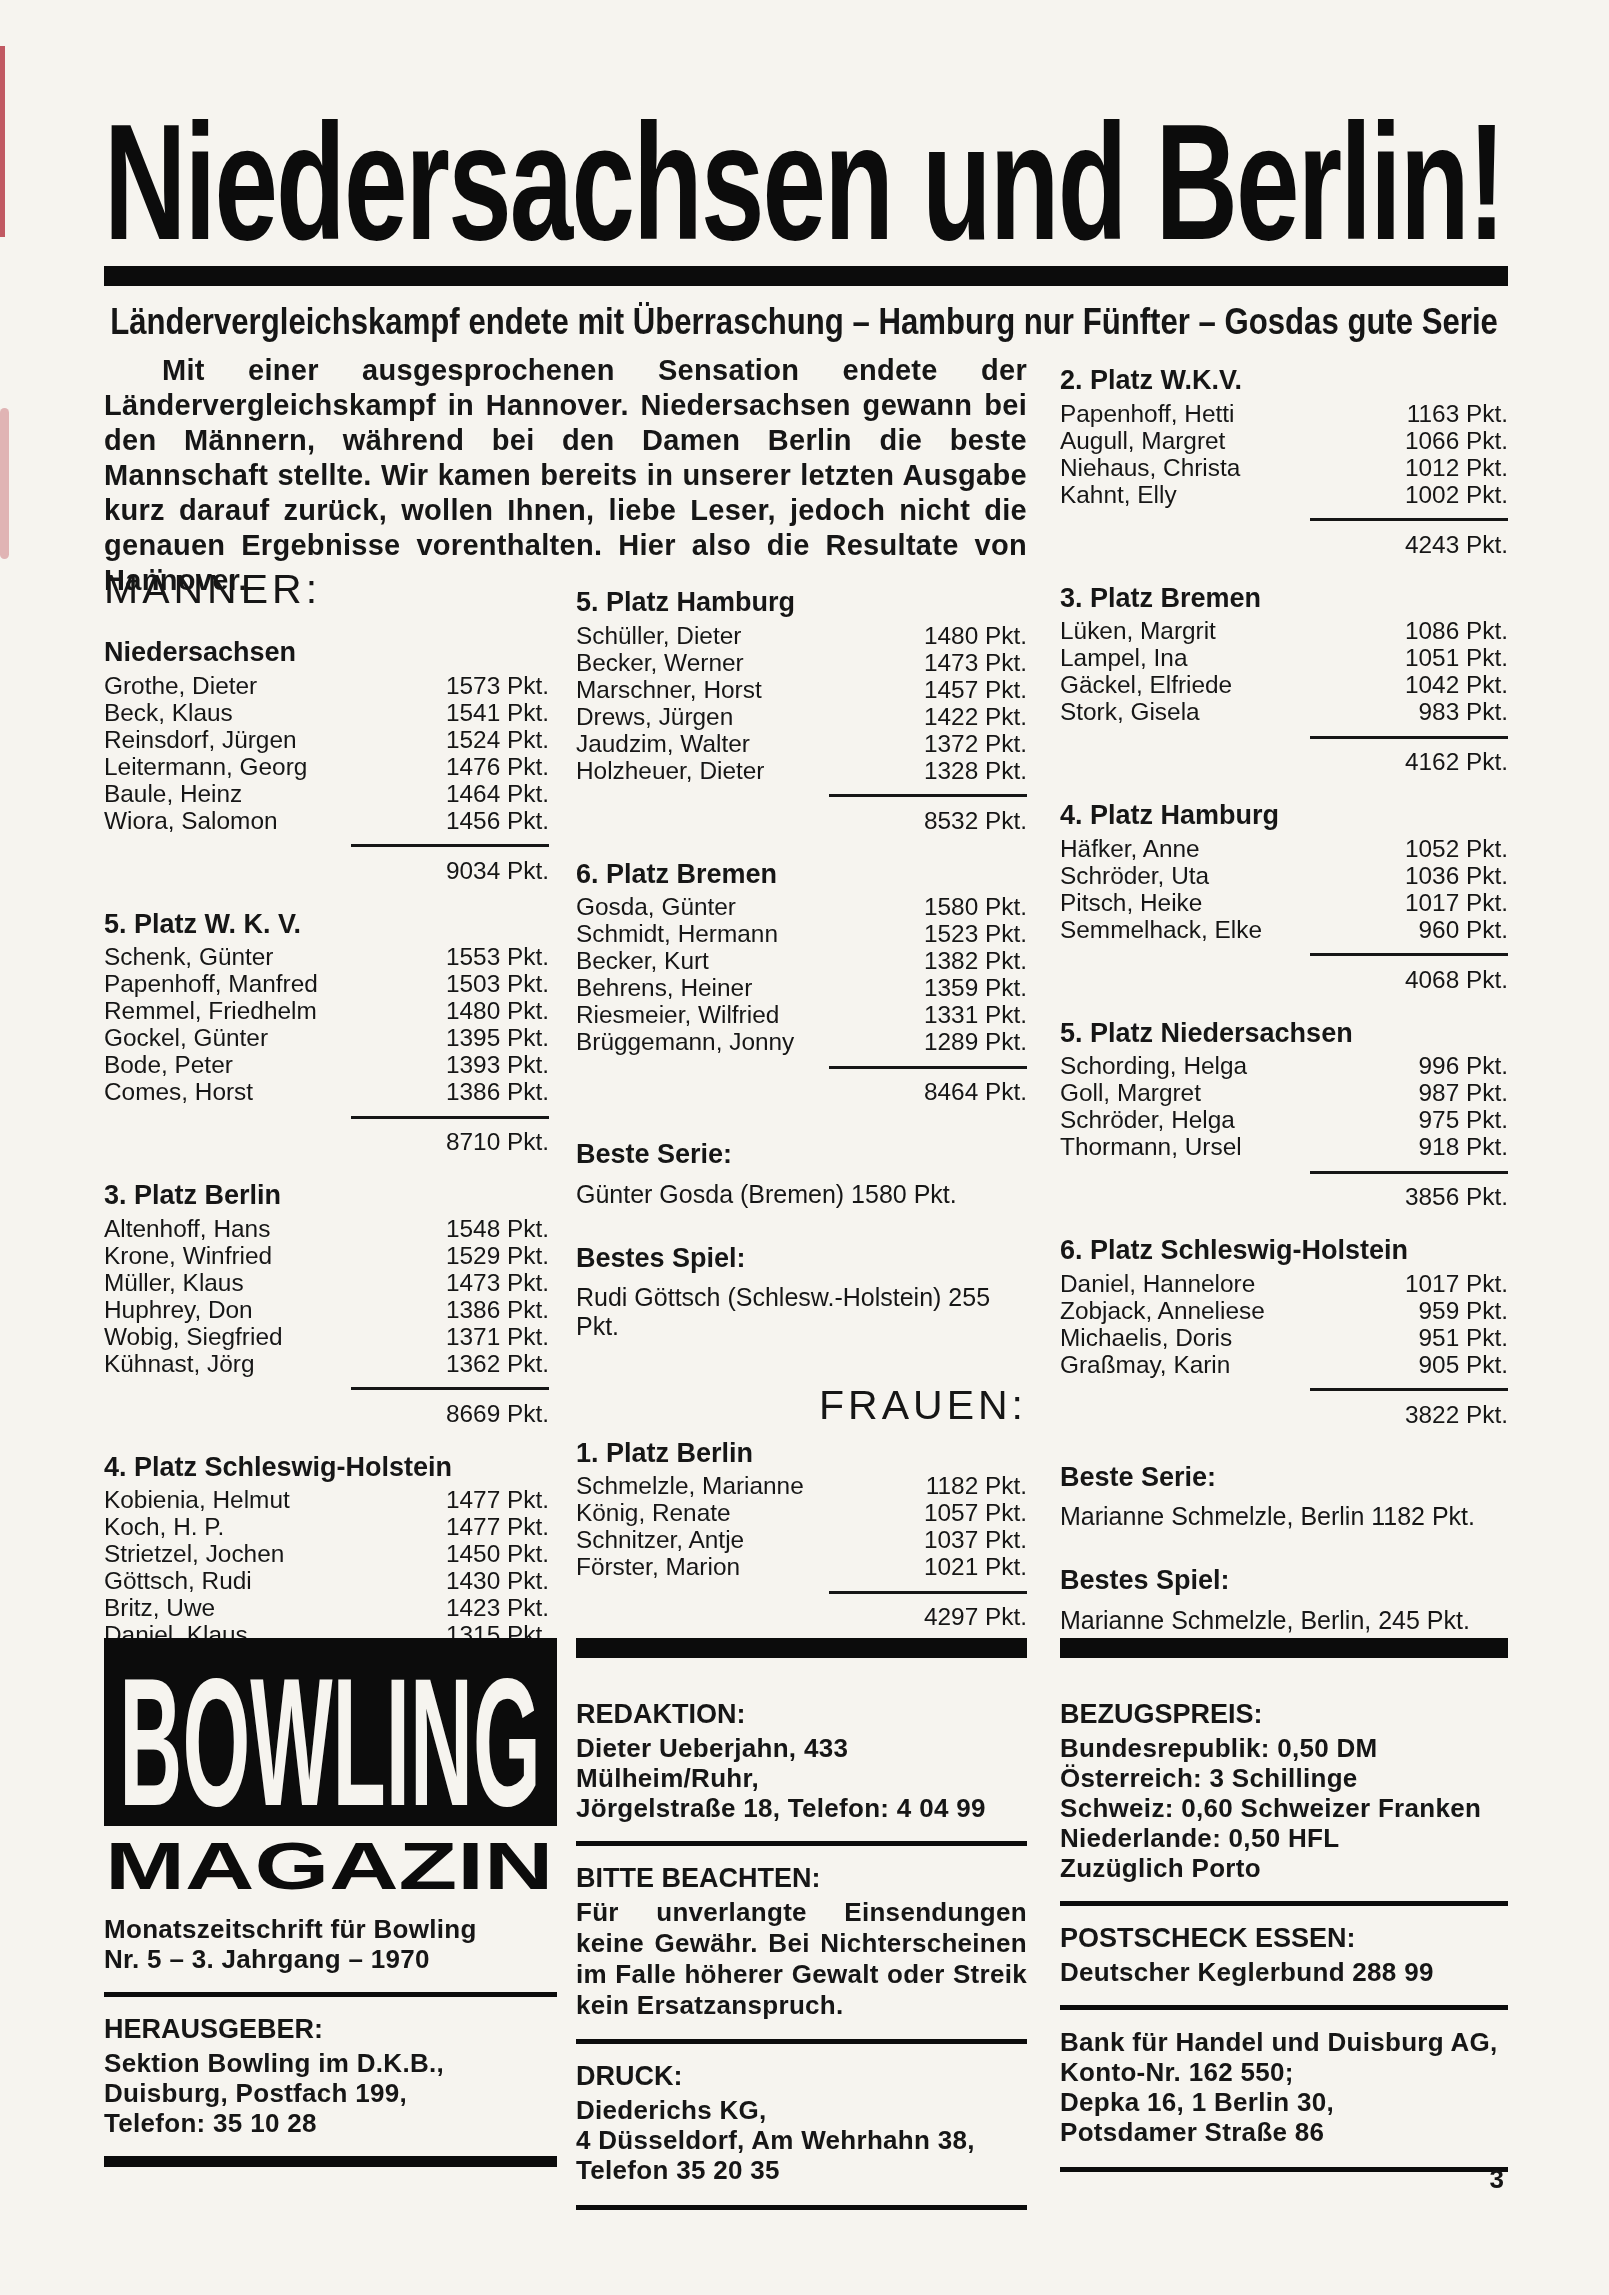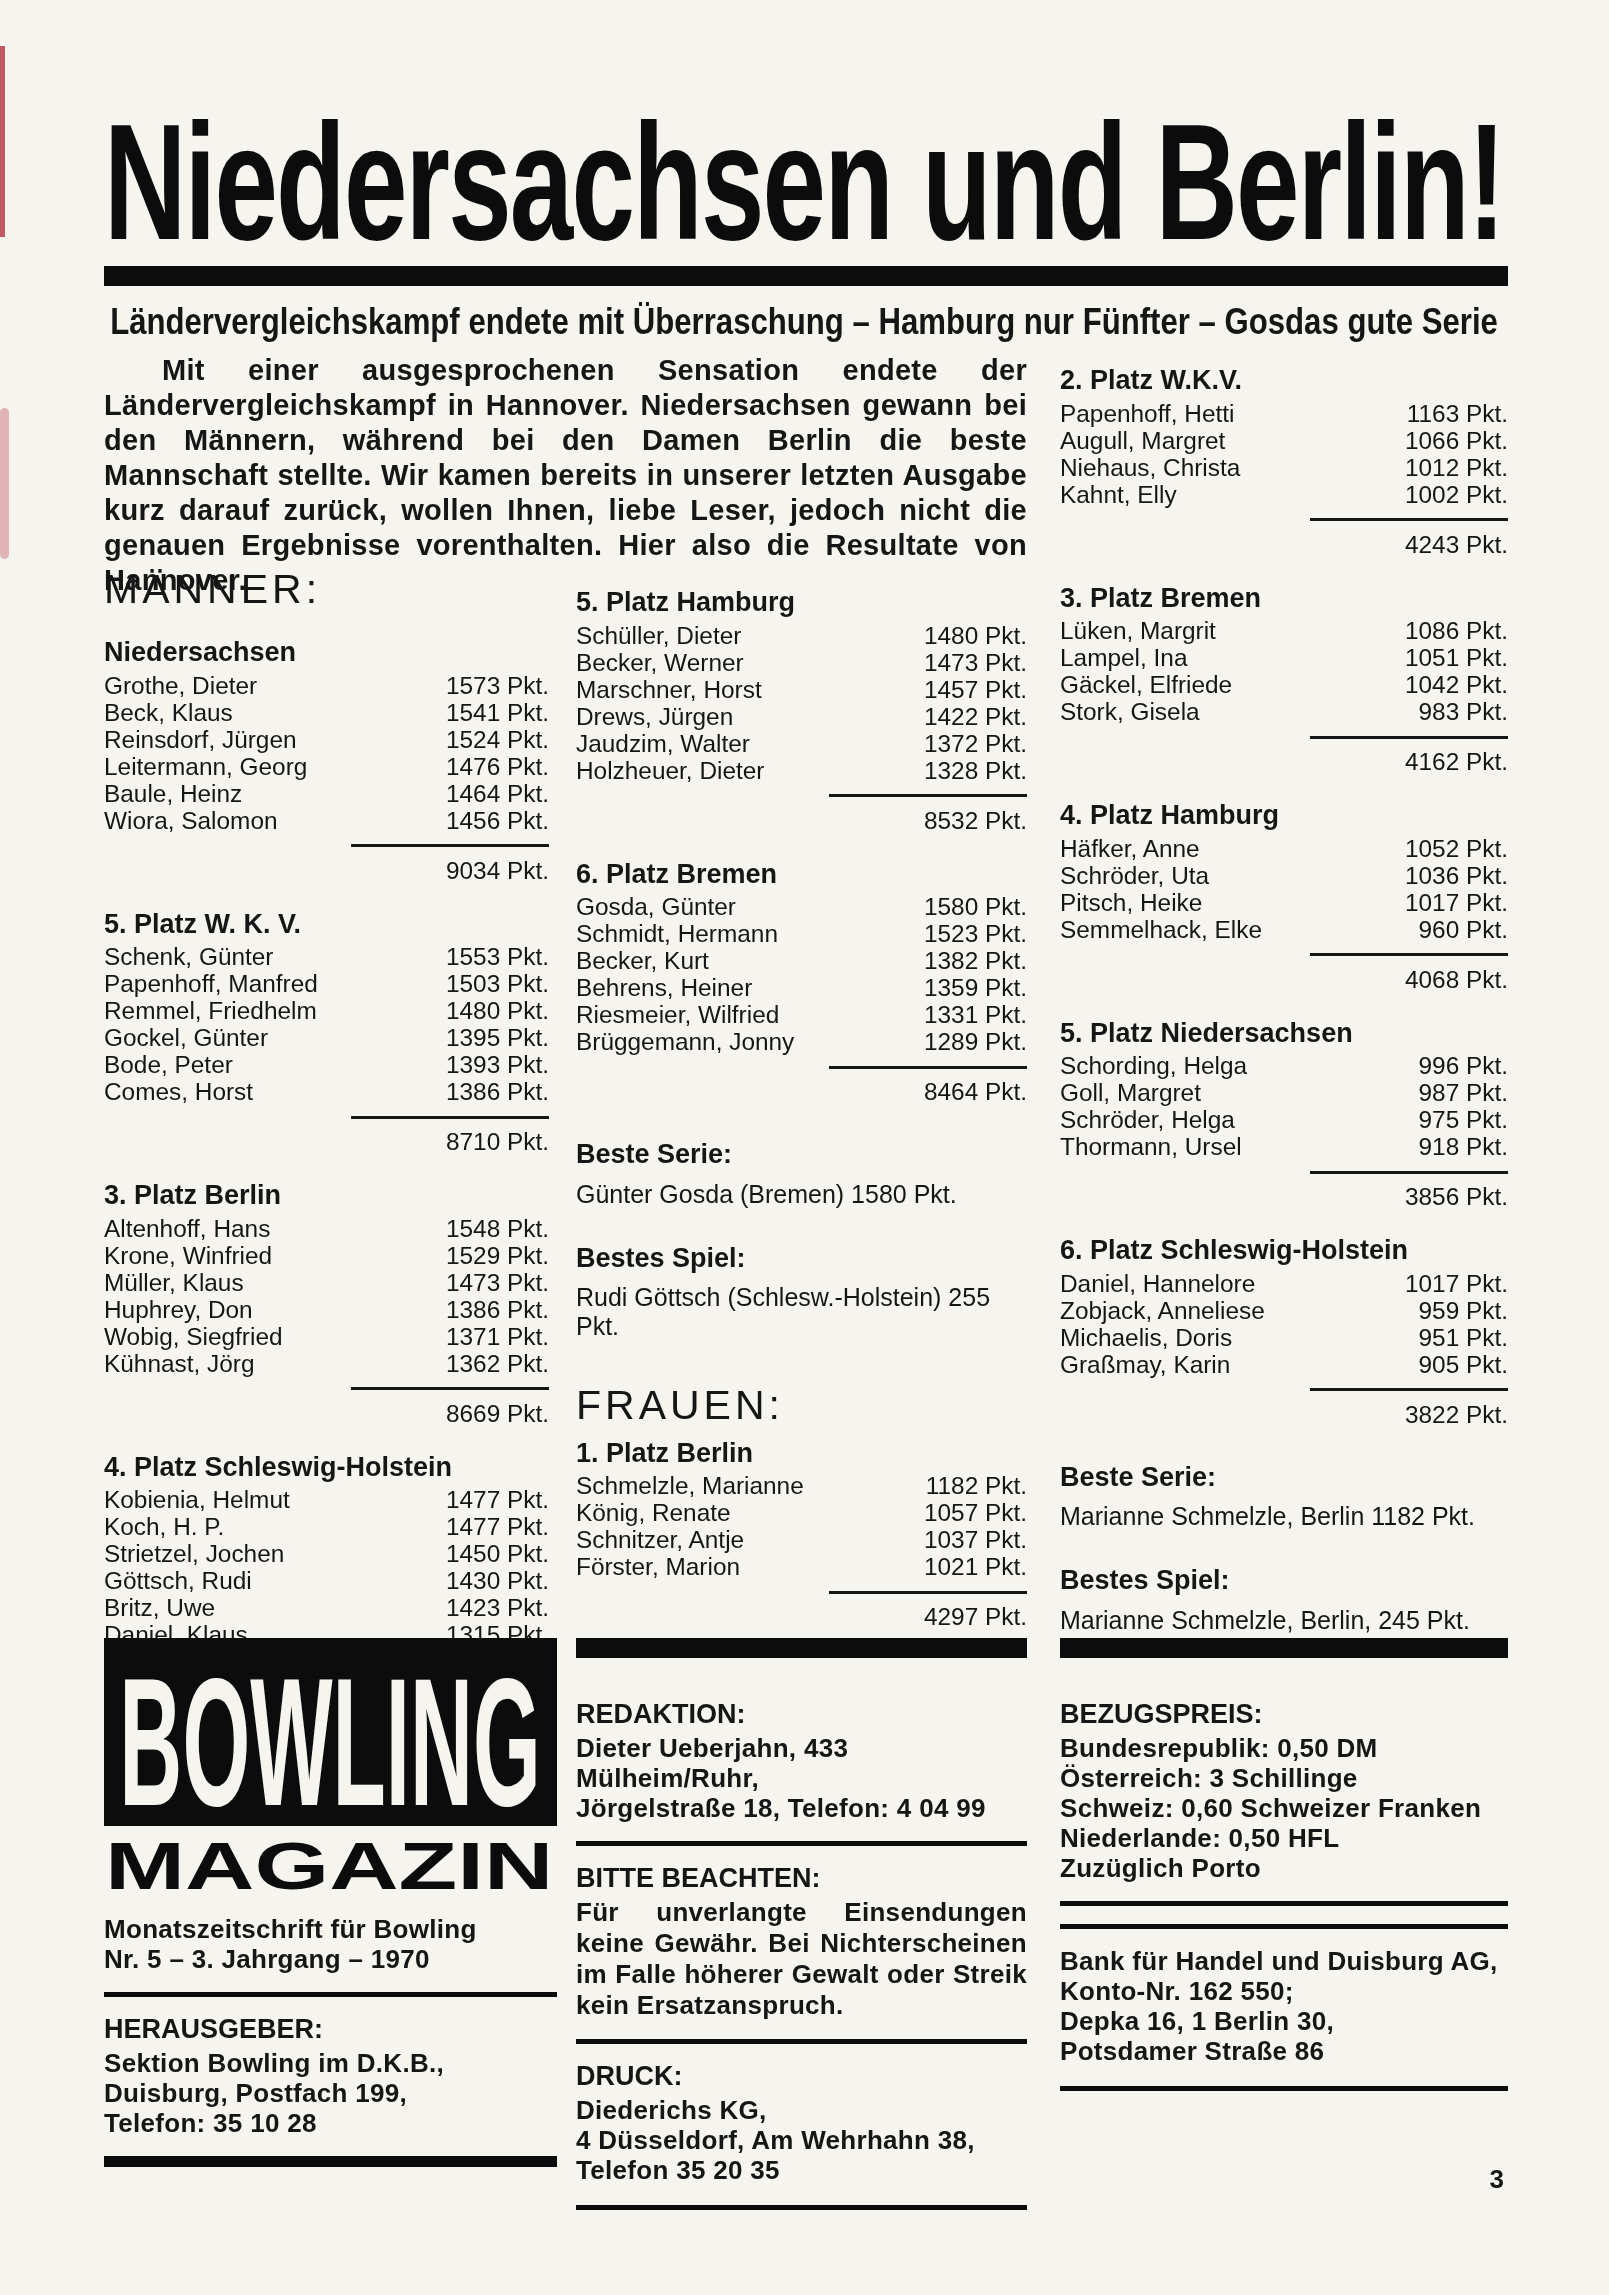--- a/index.html
+++ b/index.html
@@ -27,21 +27,21 @@
   
   .intro{position:absolute;left:104px;top:353px;width:923px;font-size:29px;line-height:35px;font-weight:700;text-align:justify;text-indent:58px;letter-spacing:0.3px;}
 
   
   .col{position:absolute;}
   .col-left{left:104px;top:568px;width:445px;}
   .col-middle{left:576px;top:586px;width:451px;}
   .col-right{left:1060px;top:364px;width:448px;}
 
   .section-heading{font-size:41px;font-weight:normal;letter-spacing:4px;line-height:42px;margin-bottom:26px;}
-  .section-heading.women{margin-top:43px;margin-bottom:10.5px;}
+  .section-heading.women{margin-top:43px;margin-bottom:10.5px;text-align:right;}
 
   .team{margin-bottom:24px;}
   .team-title{font-size:27px;font-weight:bold;line-height:33px;margin-bottom:2.6px;}
   .p-row{display:flex;justify-content:space-between;font-size:24.4px;line-height:27px;align-items:center;}
   .p-pts{white-space:nowrap;}
   .sum-line{width:198px;height:0;border-top:3.3px solid var(--ink);margin:10.5px 0 0 auto;}
   .team-total{text-align:right;font-size:24.4px;line-height:26px;margin-top:10.5px;}
 
   .note{margin-top:34px;}
   .note-title{font-size:27px;font-weight:bold;line-height:30px;}
@@ -479,20 +479,24 @@
     <div class="f-sections" id="f-right">
         <div class="f-section">
           <div class="f-head">BEZUGSPREIS:</div>
           <div class="f-line">Bundesrepublik: 0,50 DM</div>
           <div class="f-line">Österreich: 3 Schillinge</div>
           <div class="f-line">Schweiz: 0,60 Schweizer Franken</div>
           <div class="f-line">Niederlande: 0,50 HFL</div>
           <div class="f-line">Zuzüglich Porto</div>
         </div>
         <div class="f-rule"></div>
+        <div class="f-section">
+          <div class="f-head">POSTSCHECK ESSEN:</div>
+          <div class="f-line">Deutscher Keglerbund 288 99</div>
+        </div>
         <div class="f-rule"></div>
         <div class="f-section">
           <div class="f-line">Bank für Handel und Duisburg AG,</div>
           <div class="f-line">Konto-Nr. 162 550;</div>
           <div class="f-line">Depka 16, 1 Berlin 30,</div>
           <div class="f-line">Potsdamer Straße 86</div>
         </div>
       </div>
     <div class="f-bottom-rule"></div>
   </div>

